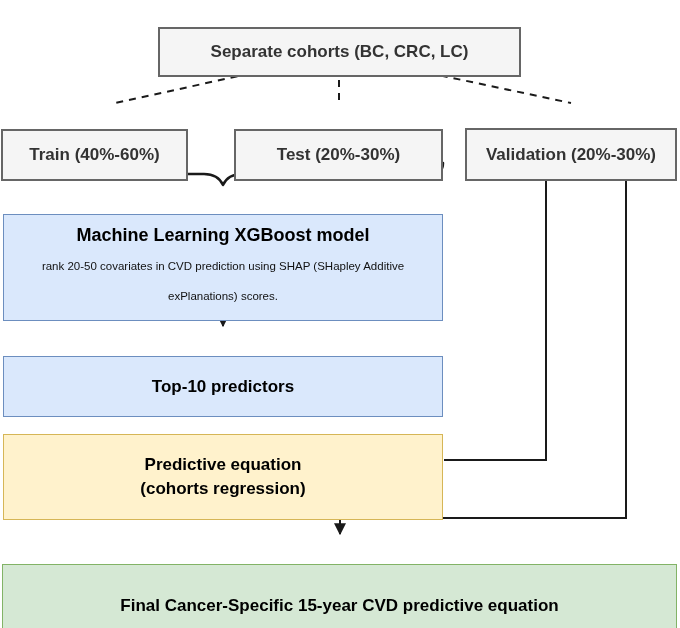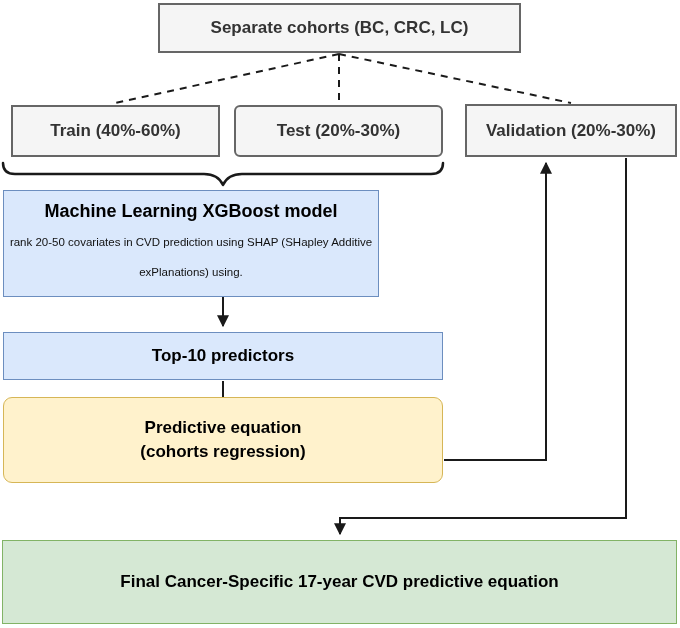--- a/index.html
+++ b/index.html
@@ -11,34 +11,34 @@
   }
   html,body{margin:0;padding:0;background:#ffffff;}
   .canvas{
     position:relative; width:680px; height:628px; background:#ffffff;
     font-family:"Liberation Sans", sans-serif; overflow:hidden;
   }
   svg.connectors{position:absolute; left:0; top:0; width:680px; height:628px;}
   .box{
     position:absolute; box-sizing:border-box;
     display:flex; flex-direction:column; justify-content:center;
-    text-align:center; font-weight:bold; color:#000;
+    text-align:center; font-weight:bold; color:#000;margin-top:24px;
   }
   .gray{background:var(--gray-fill); border:2px solid var(--gray-border); color:var(--text); font-size:17px;}
   .blue{background:var(--blue-fill); border:1px solid var(--blue-border);}
   .yellow{background:var(--yellow-fill); border:1px solid var(--yellow-border);}
   .green{background:var(--green-fill); border:1px solid var(--green-border);}
 
   #cohorts   {left:158px; top:3px;   width:363px; height:50px;}
-  #train     {left:11px;   top:105px; width:209px; height:52px;}
-  #test      {left:234px; top:105px; width:209px; height:52px;border-radius:6px;}
+  #train     {left:1px;   top:105px; width:187px; height:52px;}
+  #test      {left:234px; top:105px; width:209px; height:52px;}
   #validation{left:465px; top:104px; width:212px; height:53px;}
-  #xgboost   {left:3px;   top:190px; width:376px; height:107px;}
-  #top10     {left:3px;   top:332px; width:440px; height:48px; font-size:17px;}
-  #predictive{left:3px;   top:397px; width:440px; height:86px; font-size:17px; line-height:24px;border-radius:9px;}
+  #xgboost   {left:3px;   top:190px; width:440px; height:107px;}
+  #top10     {left:3px;   top:332px; width:440px; height:61px; font-size:17px;}
+  #predictive{left:3px;   top:410px; width:440px; height:86px; font-size:17px; line-height:24px;}
   #final     {left:2px;   top:540px; width:675px; height:84px; font-size:17px;}
 
   .xgb-title{font-size:18px; font-weight:bold; margin-bottom:5px;}
   .xgb-body{font-size:11.5px; font-weight:normal; line-height:30px; color:#111;}
 </style>
 </head>
 <body>
 
 <div class="canvas">
 
@@ -75,29 +75,29 @@
     <span>Test (20%-30%)</span>
   </div>
 
   <div class="box gray" id="validation">
     <span>Validation (20%-30%)</span>
   </div>
 
   <div class="box blue" id="xgboost">
     <div class="xgb-title">Machine Learning XGBoost model</div>
     <div class="xgb-body">rank 20-50 covariates in CVD prediction using SHAP (SHapley Additive</div>
-    <div class="xgb-body">exPlanations) using.</div>
+    <div class="xgb-body">exPlanations) scores.</div>
   </div>
 
   <div class="box blue" id="top10">
     <span>Top-10 predictors</span>
   </div>
 
   <div class="box yellow" id="predictive">
     <span>Predictive equation</span>
     <span>(cohorts regression)</span>
   </div>
 
   <div class="box green" id="final">
-    <span>Final Cancer-Specific 17-year CVD predictive equation</span>
+    <span>Final Cancer-Specific 15-year CVD predictive equation</span>
   </div>
 
 </div>
 
 </body></html>

